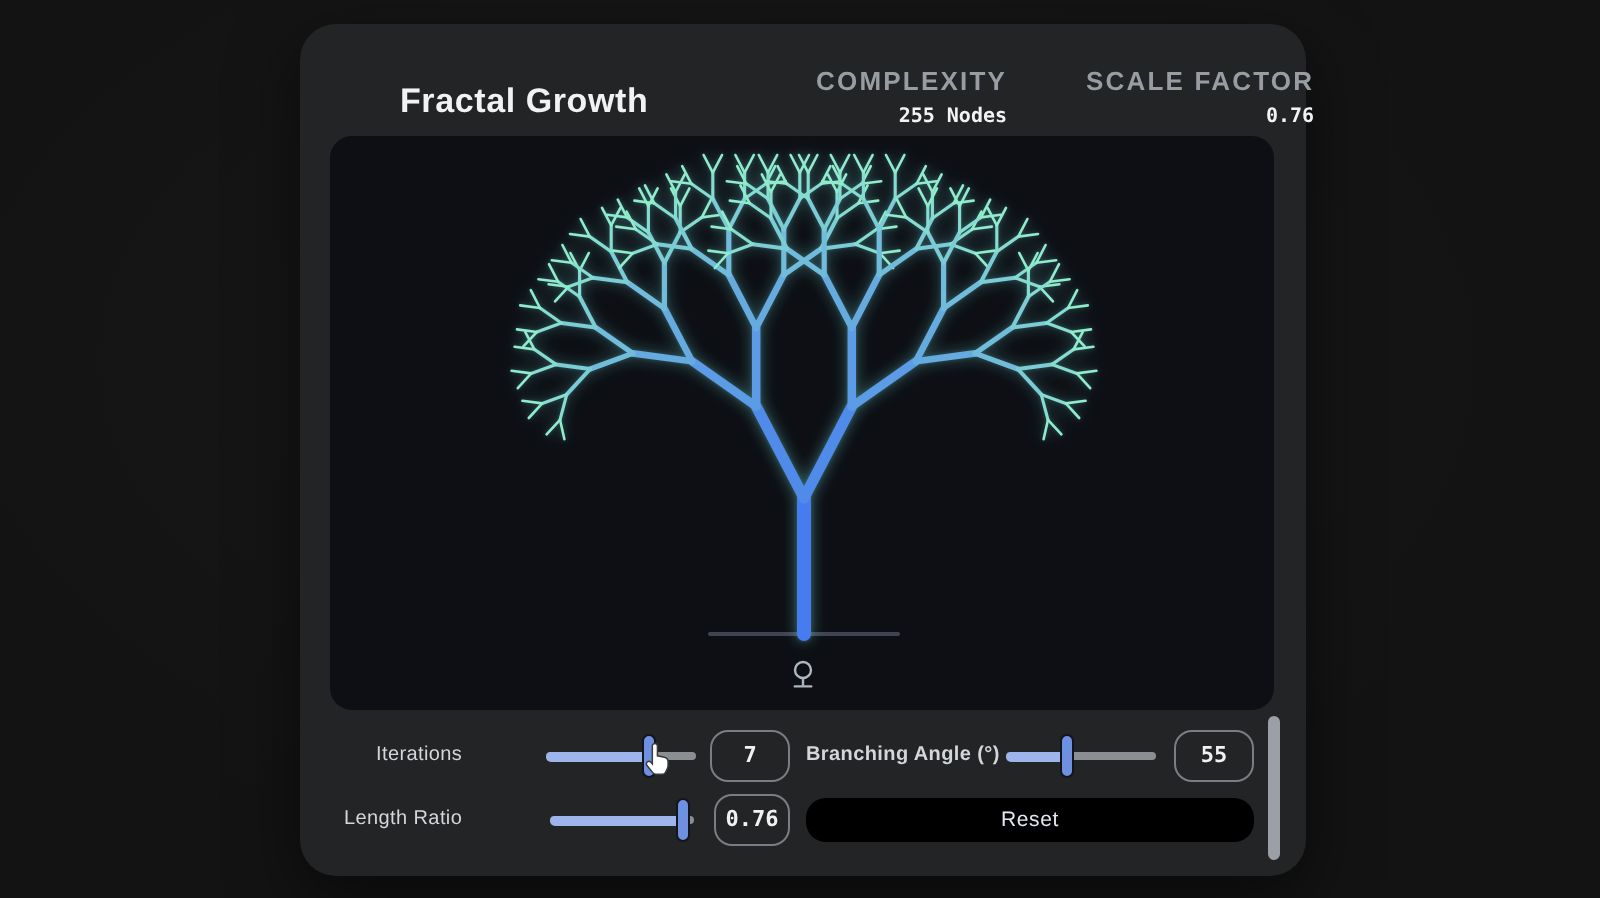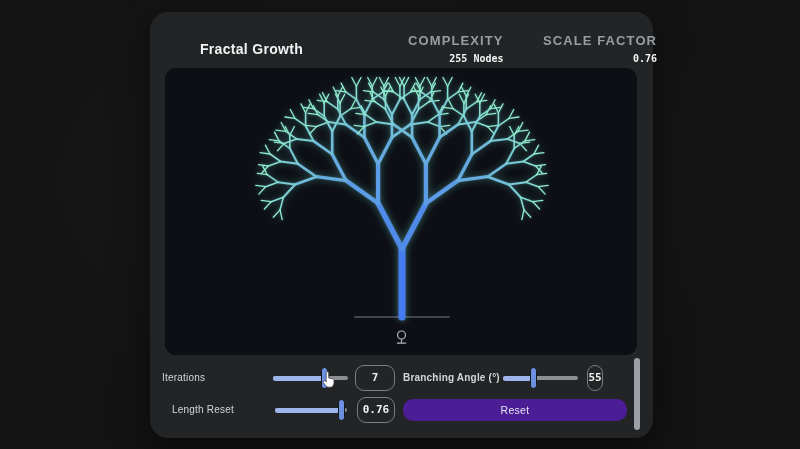--- a/index.html
+++ b/index.html
@@ -13,21 +13,21 @@
   
   .card {
     position: absolute; left: 150px; top: 12px; width: 503px; height: 426px;
     background: #222425; border-radius: 18px;
     box-shadow: 0 12px 34px rgba(0,0,0,0.5);
   }
 
   
   .app-title {
     position: absolute; left: 22px; top: 29px;
-    font-size: 14px; font-weight: 600; letter-spacing: 0.3px; color: #f1f2f3; padding-left: 28px;
+    font-size: 17px; font-weight: 600; letter-spacing: 0.3px; color: #f1f2f3; padding-left: 28px;
   }
   .stat { position: absolute; top: 21px; }
   .stat-label {
     font-size: 13px; font-weight: 700; letter-spacing: 1.1px;
     color: #989da3; text-transform: uppercase; white-space: nowrap;
   }
   .stat-value {
     margin-top: 5px; font-family: "DejaVu Sans Mono", monospace;
     font-size: 10px; font-weight: 700; color: #f2f3f4; white-space: nowrap; text-align: right;
   }
@@ -62,21 +62,21 @@
     background: #6d90e0; border: 1px solid #12151c; border-radius: 3.5px;
   }
   .value-box {
     position: absolute; height: 26px; border: 1.4px solid #7a7e84; border-radius: 9px;
     background: transparent; color: #f0f1f2; text-align: center;
     font-family: "DejaVu Sans Mono", monospace; font-size: 11px; font-weight: 700;
     line-height: 23px;
   }
   .reset-btn {
     position: absolute; left: 253px; top: 387px; width: 224px; height: 22px;
-    background: #4c1d95; border: none; border-radius: 10px;
+    background: #000000; border: none; border-radius: 10px;
     color: #e3e7f2; font-family: "Liberation Sans", sans-serif; font-size: 10.5px;
     letter-spacing: 0.3px; cursor: pointer;
   }
   .scrollbar-thumb {
     position: absolute; left: 484px; top: 346px; width: 6px; height: 72px;
     background: #9aa0a6; border-radius: 3px;
   }
 
   
   .cursor { position: absolute; left: 321px; top: 371px; width: 15px; height: 17px; z-index: 20; }
@@ -358,37 +358,37 @@
         <line x1="359.0" y1="141.9" x2="365.7" y2="149.2" stroke="rgb(144,236,201)" stroke-width="1.30" stroke-linecap="round"></line>
         <line x1="359.0" y1="141.9" x2="356.8" y2="151.6" stroke="rgb(144,236,201)" stroke-width="1.30" stroke-linecap="round"></line>
       </svg>
     <svg id="tree-icon-svg" width="15" height="17" viewBox="0 0 15 17">
       <circle cx="7.5" cy="5" r="4" fill="none" stroke="#aeb6bf" stroke-width="1.2"></circle>
       <line x1="7.5" y1="9" x2="7.5" y2="12.8" stroke="#aeb6bf" stroke-width="1.2"></line>
       <line x1="3.4" y1="13.2" x2="11.6" y2="13.2" stroke="#aeb6bf" stroke-width="1.2" stroke-linecap="round"></line>
     </svg>
   </div>
 
-  <div class="ctl-label" style="left:12px; top:360px;">Iterations</div>
+  <div class="ctl-label" style="left:38px; top:360px;">Iterations</div>
   <div class="slider" style="left:123px; top:355px;">
     <div class="track"></div>
     <div class="fill" style="width: 69%;"></div>
     <div class="handle" style="left: calc(69% - 3.5px);"></div>
   </div>
   <div class="value-box" style="left:205px; top:353px; width:40px;">7</div>
 
   <div class="ctl-label" style="left:253px; top:360px;font-weight:bold;">Branching Angle (°)</div>
   <div class="slider" style="left:353px; top:355px;">
     <div class="track"></div>
     <div class="fill" style="width: 41%;"></div>
     <div class="handle" style="left: calc(41% - 3.5px);"></div>
   </div>
-  <div class="value-box" style="left:437px; top:353px; width:16px;">55</div>
-
-  <div class="ctl-label" style="left:22px; top:392px;">Length Reset</div>
+  <div class="value-box" style="left:437px; top:353px; width:40px;">55</div>
+
+  <div class="ctl-label" style="left:22px; top:392px;">Length Ratio</div>
   <div class="slider" style="left:125px; top:387px; width:72px;">
     <div class="track"></div>
     <div class="fill" style="width: 92%;"></div>
     <div class="handle" style="left: calc(92% - 3.5px);"></div>
   </div>
   <div class="value-box" style="left:207px; top:385px; width:38px;">0.76</div>
 
   <button class="reset-btn">Reset</button>
 
   <div class="scrollbar-thumb"></div>

